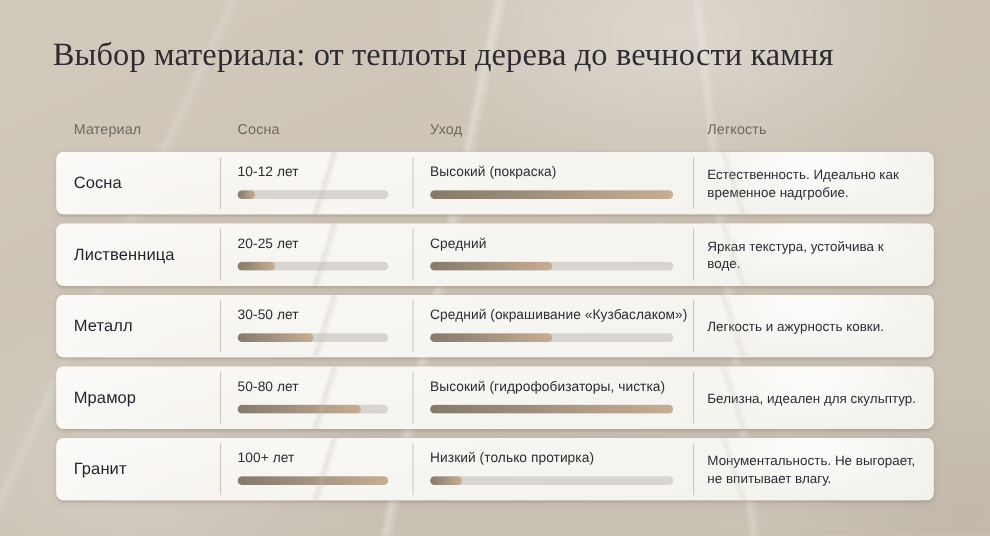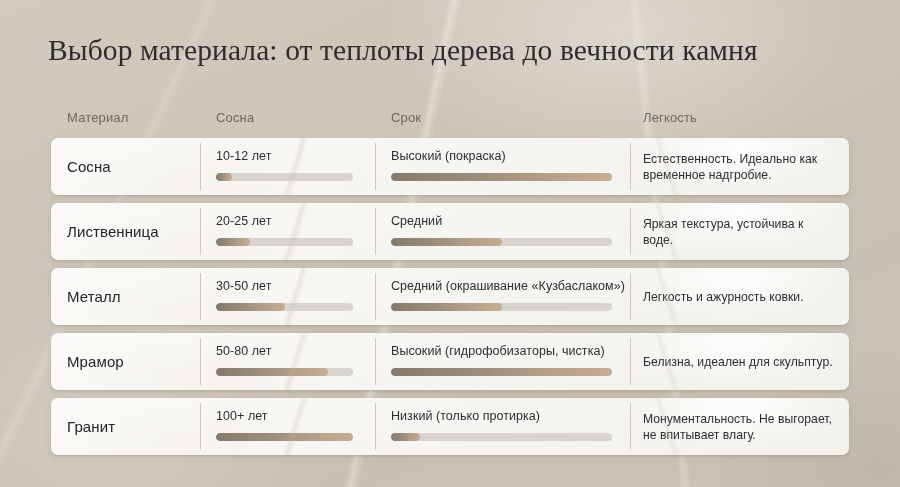--- a/index.html
+++ b/index.html
@@ -188,21 +188,21 @@
 </head>
 <body>
 
 <div class="page">
 
   <div class="title">Выбор материала: от теплоты дерева до вечности камня</div>
 
   <div class="header-row">
     <div class="header-cell h-material">Материал</div>
     <div class="header-cell h-term">Сосна</div>
-    <div class="header-cell h-care">Срок</div>
+    <div class="header-cell h-care">Уход</div>
     <div class="header-cell h-aesth">Легкость</div>
   </div>
 
   <div class="rows" id="rows-container">
   <div class="row">
     <div class="cell c-material">
       <span class="material-name">Сосна</span>
     </div>
     <div class="divider div-1"></div>
 

